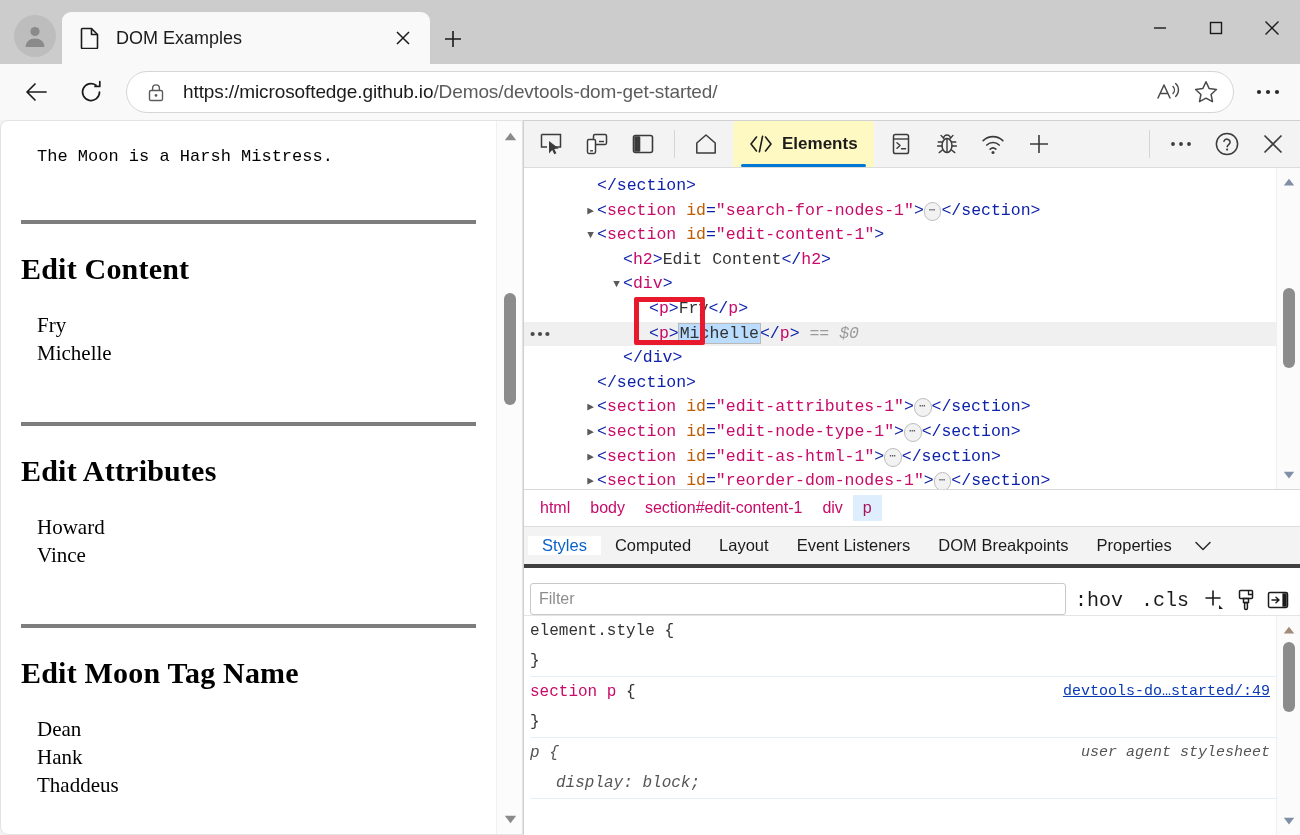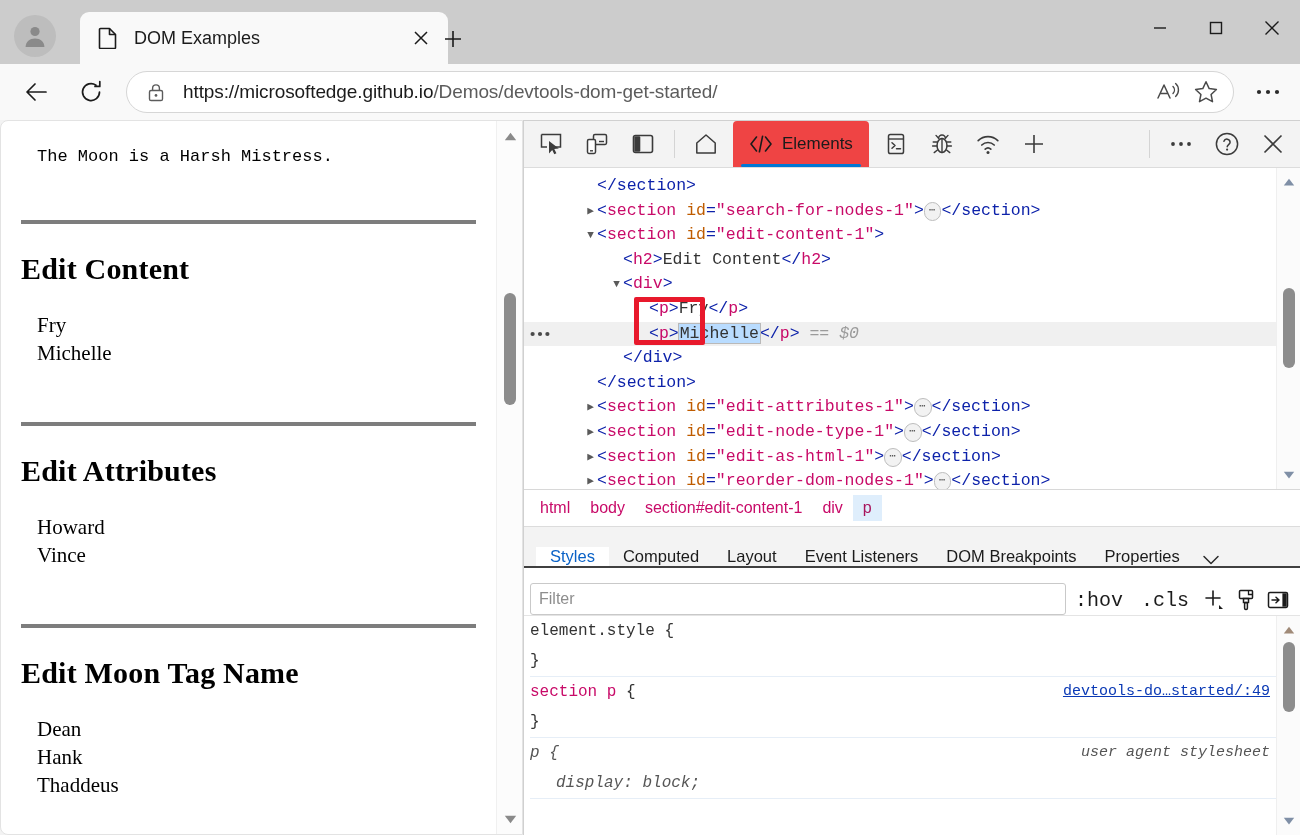--- a/index.html
+++ b/index.html
@@ -25,21 +25,21 @@
   }
   .profile-btn {
     position: absolute; left: 14px; top: 15px;
     width: 42px; height: 42px; border-radius: 50%;
     background: #bdbdbd;
     display: flex; align-items: center; justify-content: center;
   }
   .profile-btn svg { display:block; }
 
   .tab {
-    position: absolute; left: 80px; top: 12px;
+    position: absolute; left: 62px; top: 12px;
     width: 368px; height: 52px;
     background: #f9f9f9;
     border-radius: 9px 9px 0 0;
     display: flex; align-items: center;
     padding: 0 12px 0 18px;
   }
   .tab-favicon { width: 20px; height: 22px; flex: 0 0 auto; }
   .tab-title {
     flex: 1 1 auto;
     font-size: 18px; color: #1b1b1b;
@@ -210,21 +210,22 @@
   }
   .dt-sep { width: 1px; background: #d4d4d4; margin: 9px 4px; }
   .dt-tab {
     display: flex; align-items: center;
     padding: 0 16px;
     font-size: 17px; color: #1b1b1b;
     position: relative;
     border-radius: 4px 4px 0 0;
   }
   .dt-tab.active {
-    background: #ef4444;
+    background: #fef9c3;
+    font-weight: bold;
   }
   .dt-tab.active::after {
     content: "";
     position: absolute; left: 8px; right: 8px; bottom: 0;
     height: 3px; background: #0078d4; border-radius: 2px;
   }
   .dt-tab .tabicon { margin-right: 9px; display: flex; }
   .dt-spacer { flex: 1 1 auto; }
 
   
@@ -297,24 +298,24 @@
     font-size: 16px;
     color: #c80a68;
     padding: 4px 10px;
     white-space: nowrap;
   }
   .crumb.active { background: #dfeefc; color: #a8145c; }
 
   
   .style-tabs {
     flex: 0 0 41px;
-    display: flex; align-items: flex-end;
+    display: flex; align-items: center;
     background: #f3f3f3;
-    border-bottom: 2px solid #404040;
-    padding-left: 12px;
+    border-bottom: 4px solid #404040;
+    padding-left: 4px;
   }
   .st-tab {
     display: flex; align-items: center;
     padding: 0 14px;
     font-size: 16.5px;
     color: #1b1b1b;
     position: relative;
   }
   .st-tab.active {
     background: #ffffff;

